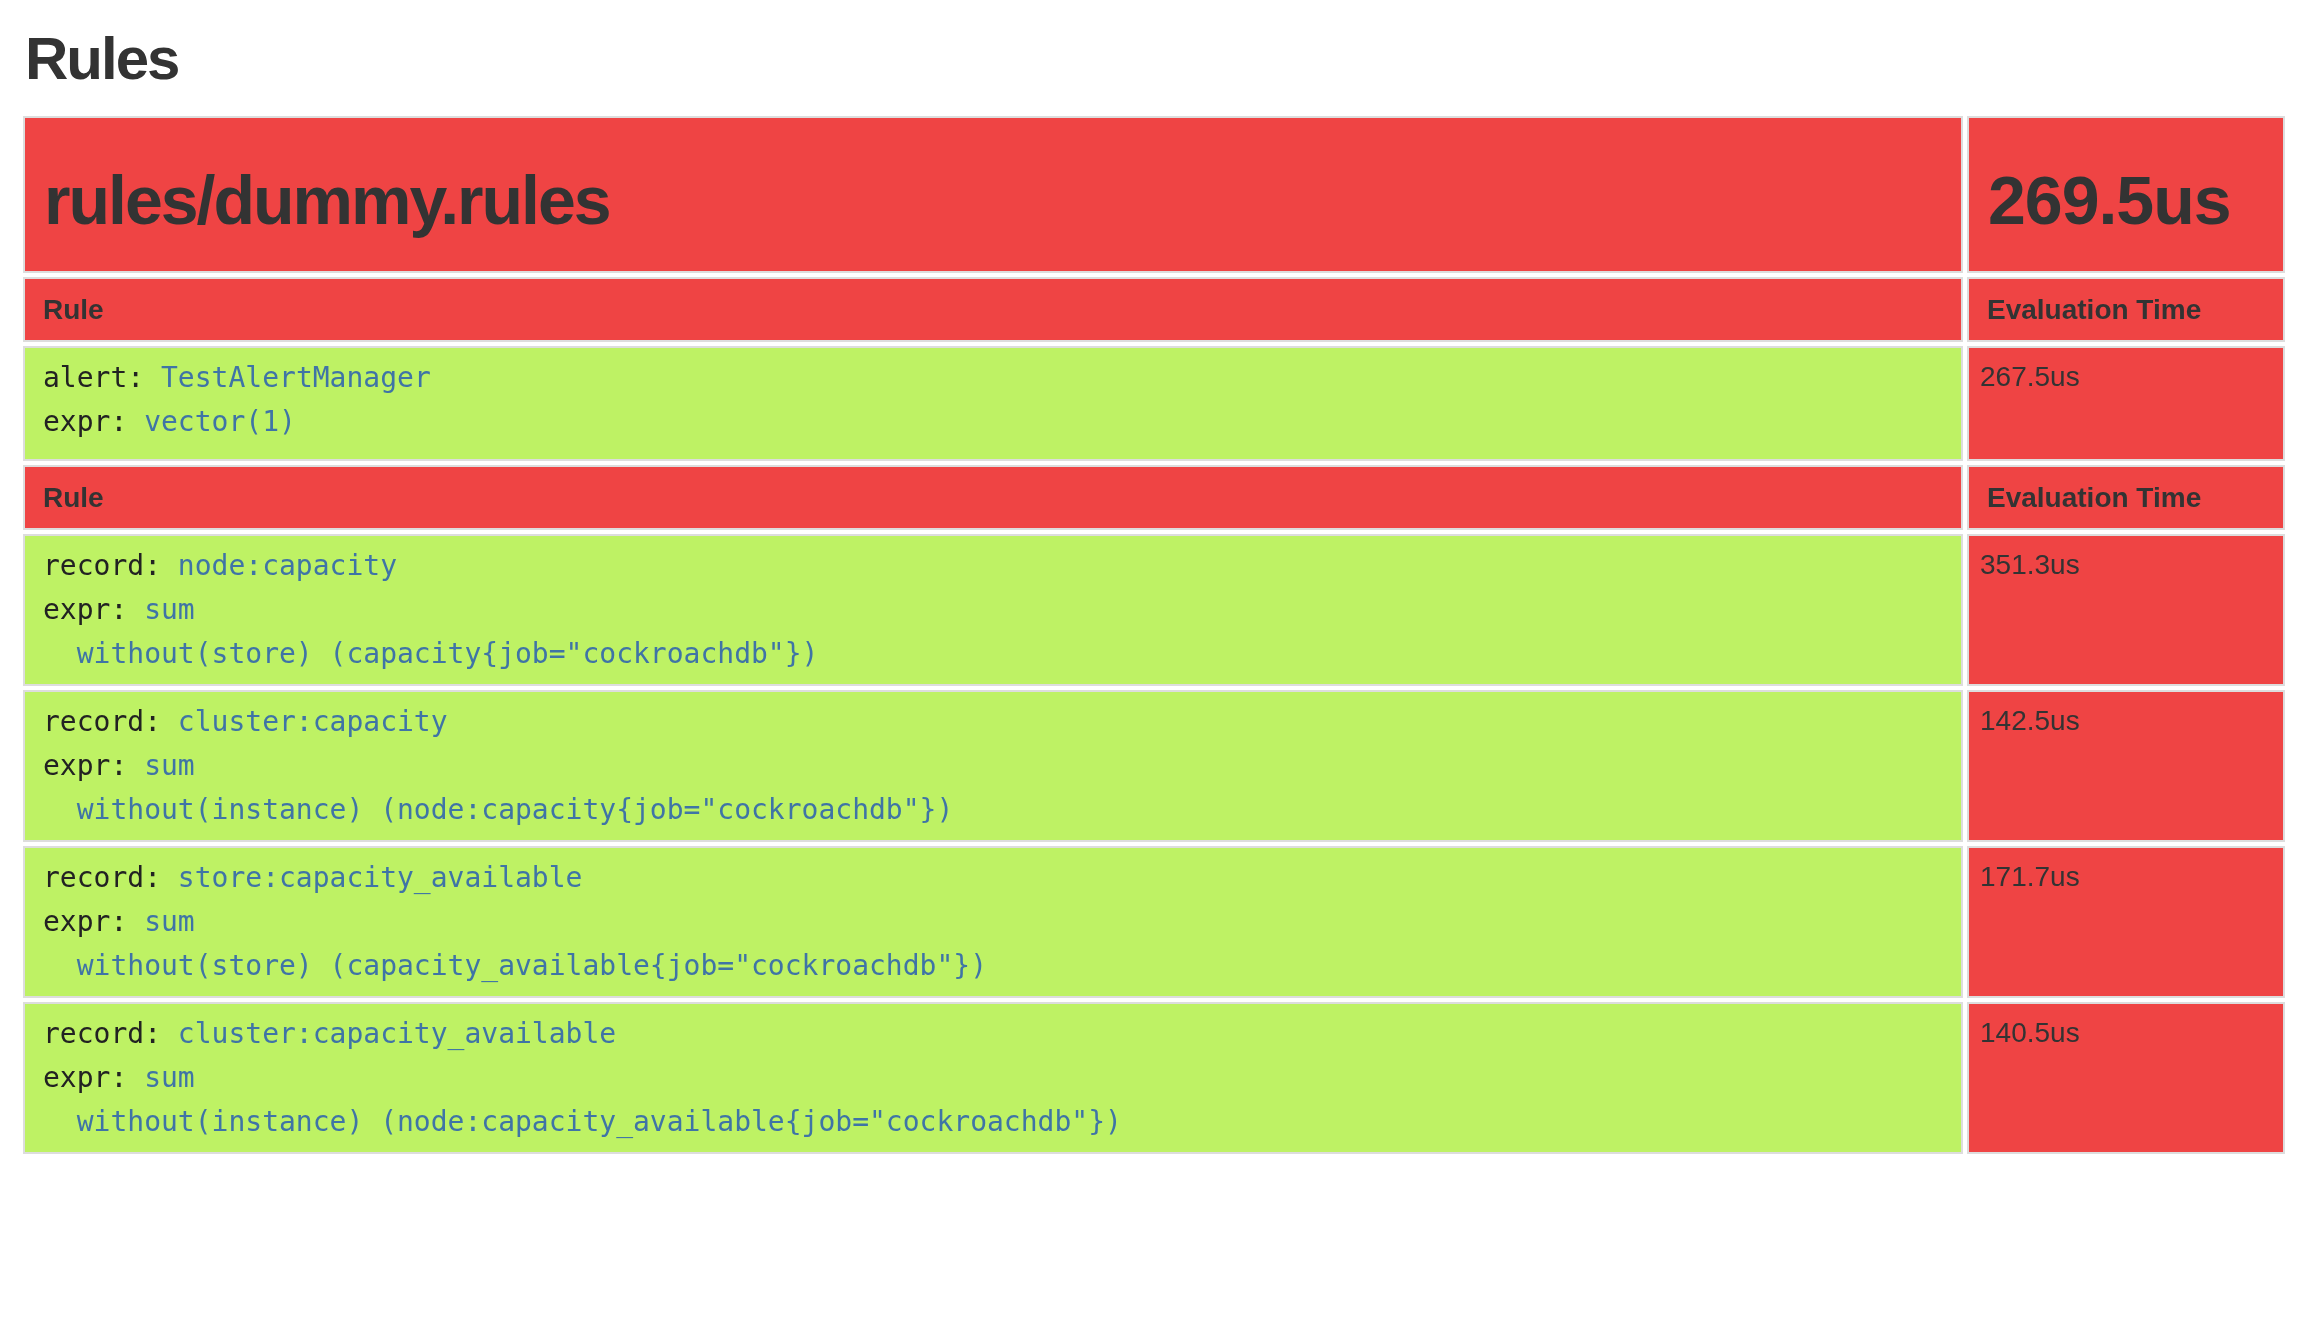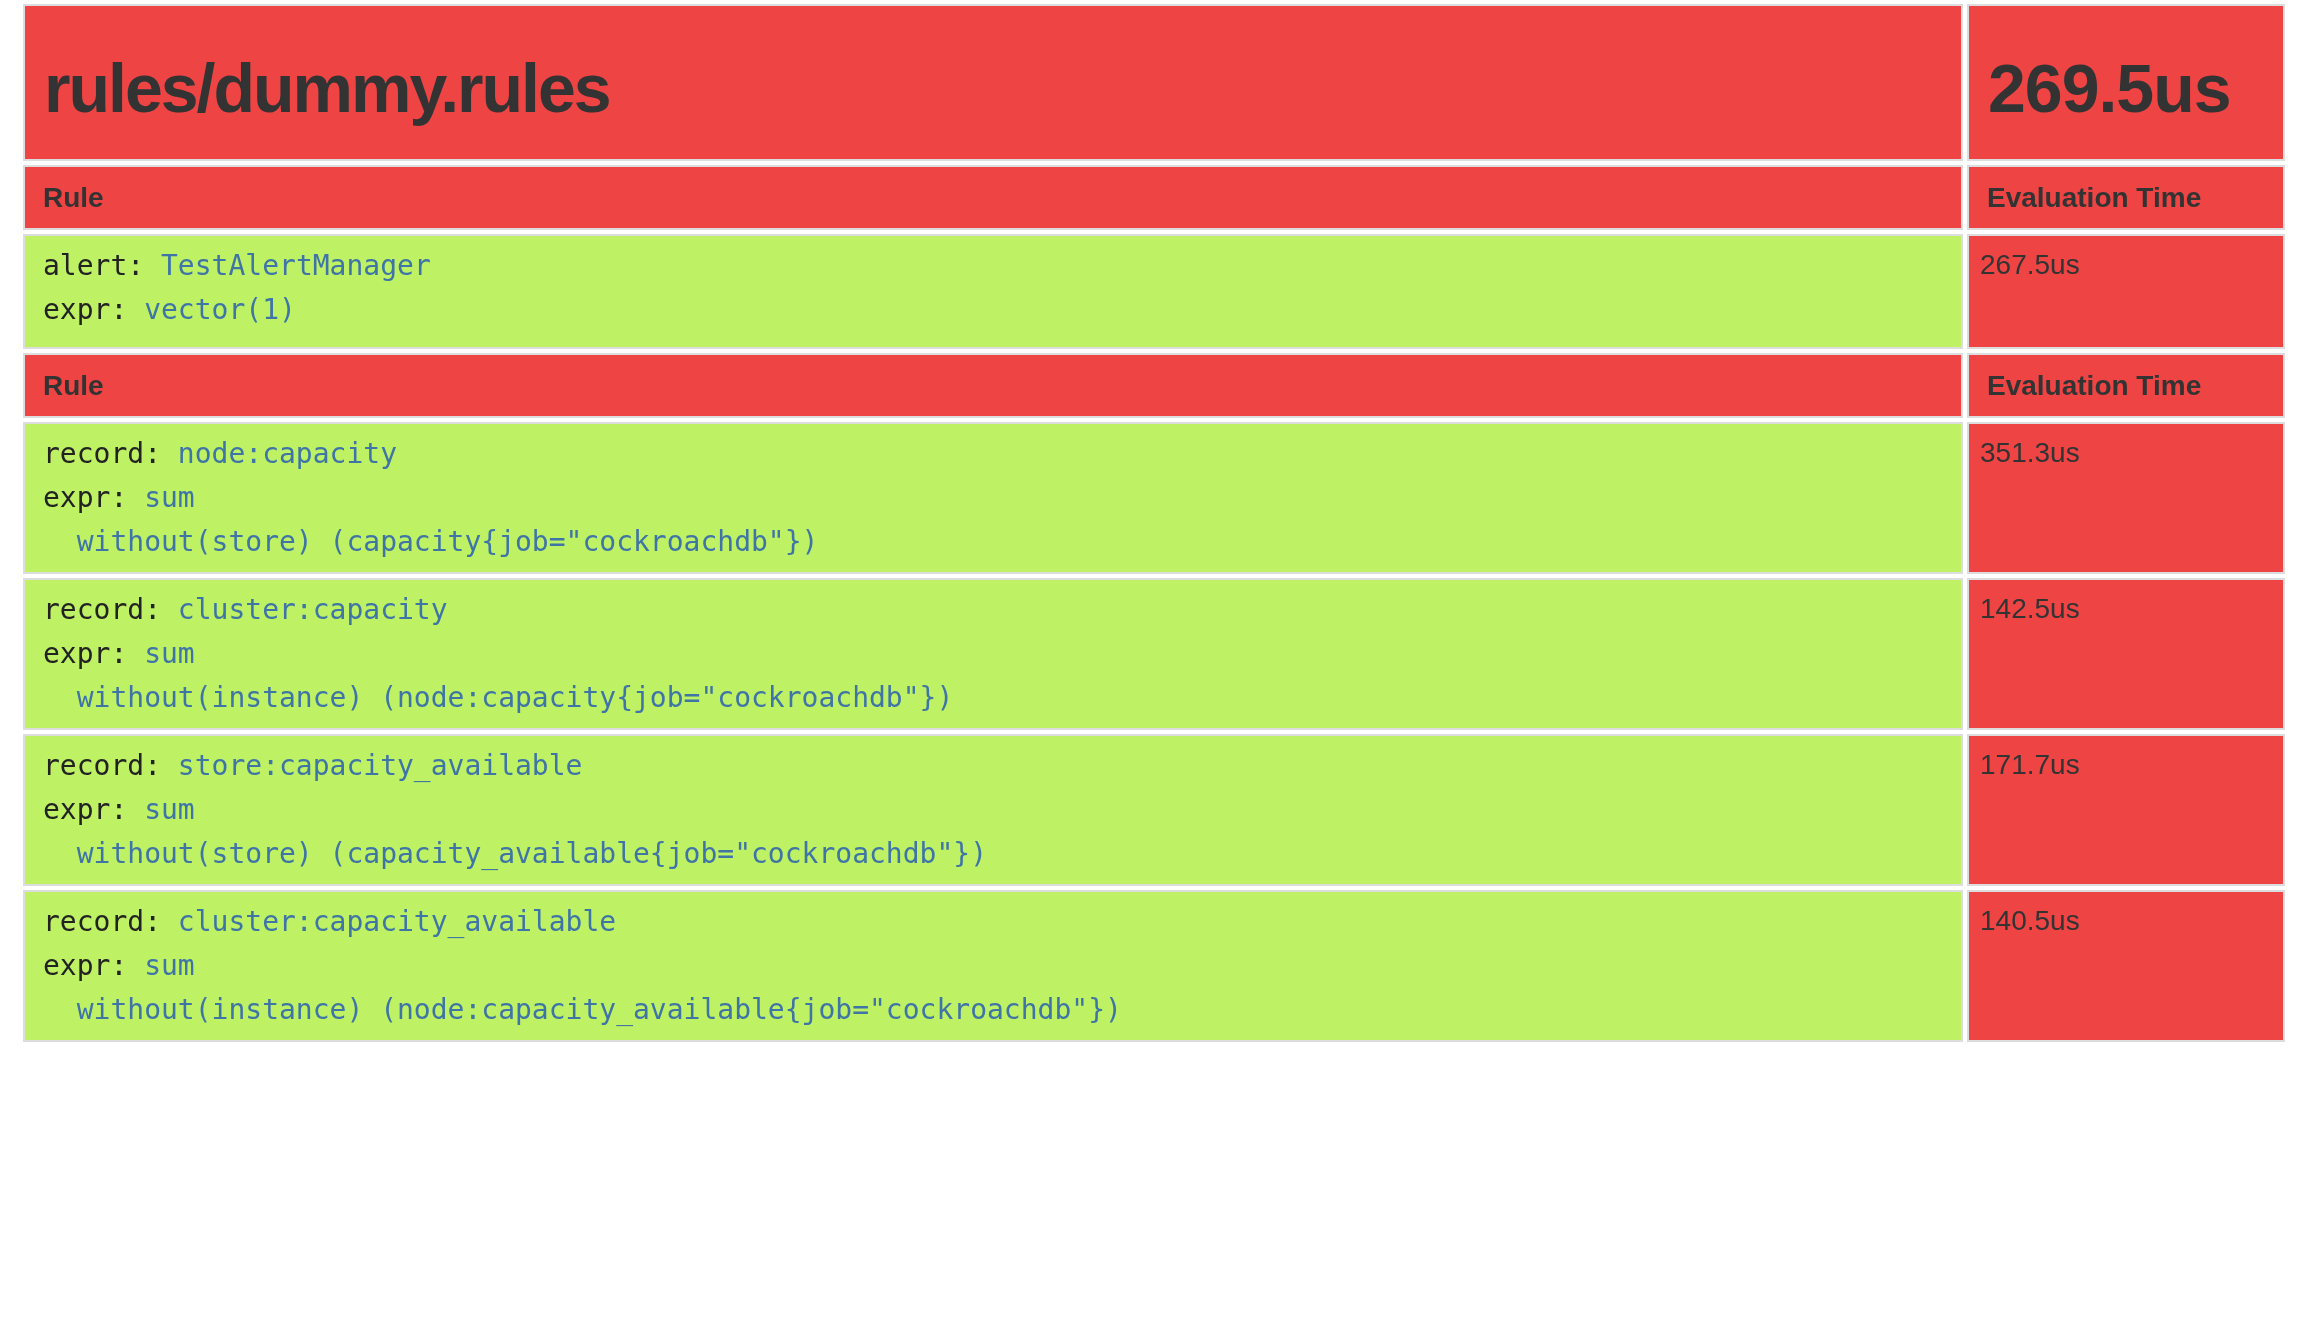--- a/index.html
+++ b/index.html
@@ -91,20 +91,21 @@
     padding: 12px 11px;
     font-size: 28px;
     line-height: 34px;
     color: #333333;
   }
 </style>
 </head>
 <body>
 
 <div class="wrap">
+  <h1 class="page-title">Rules</h1>
 
   <table class="rules-table">
     <colgroup>
         <col style="width:1940px">
         <col style="width:318px">
       </colgroup>
 
     <tbody>
         <tr class="h-group">
       <td class="group-name-cell">

